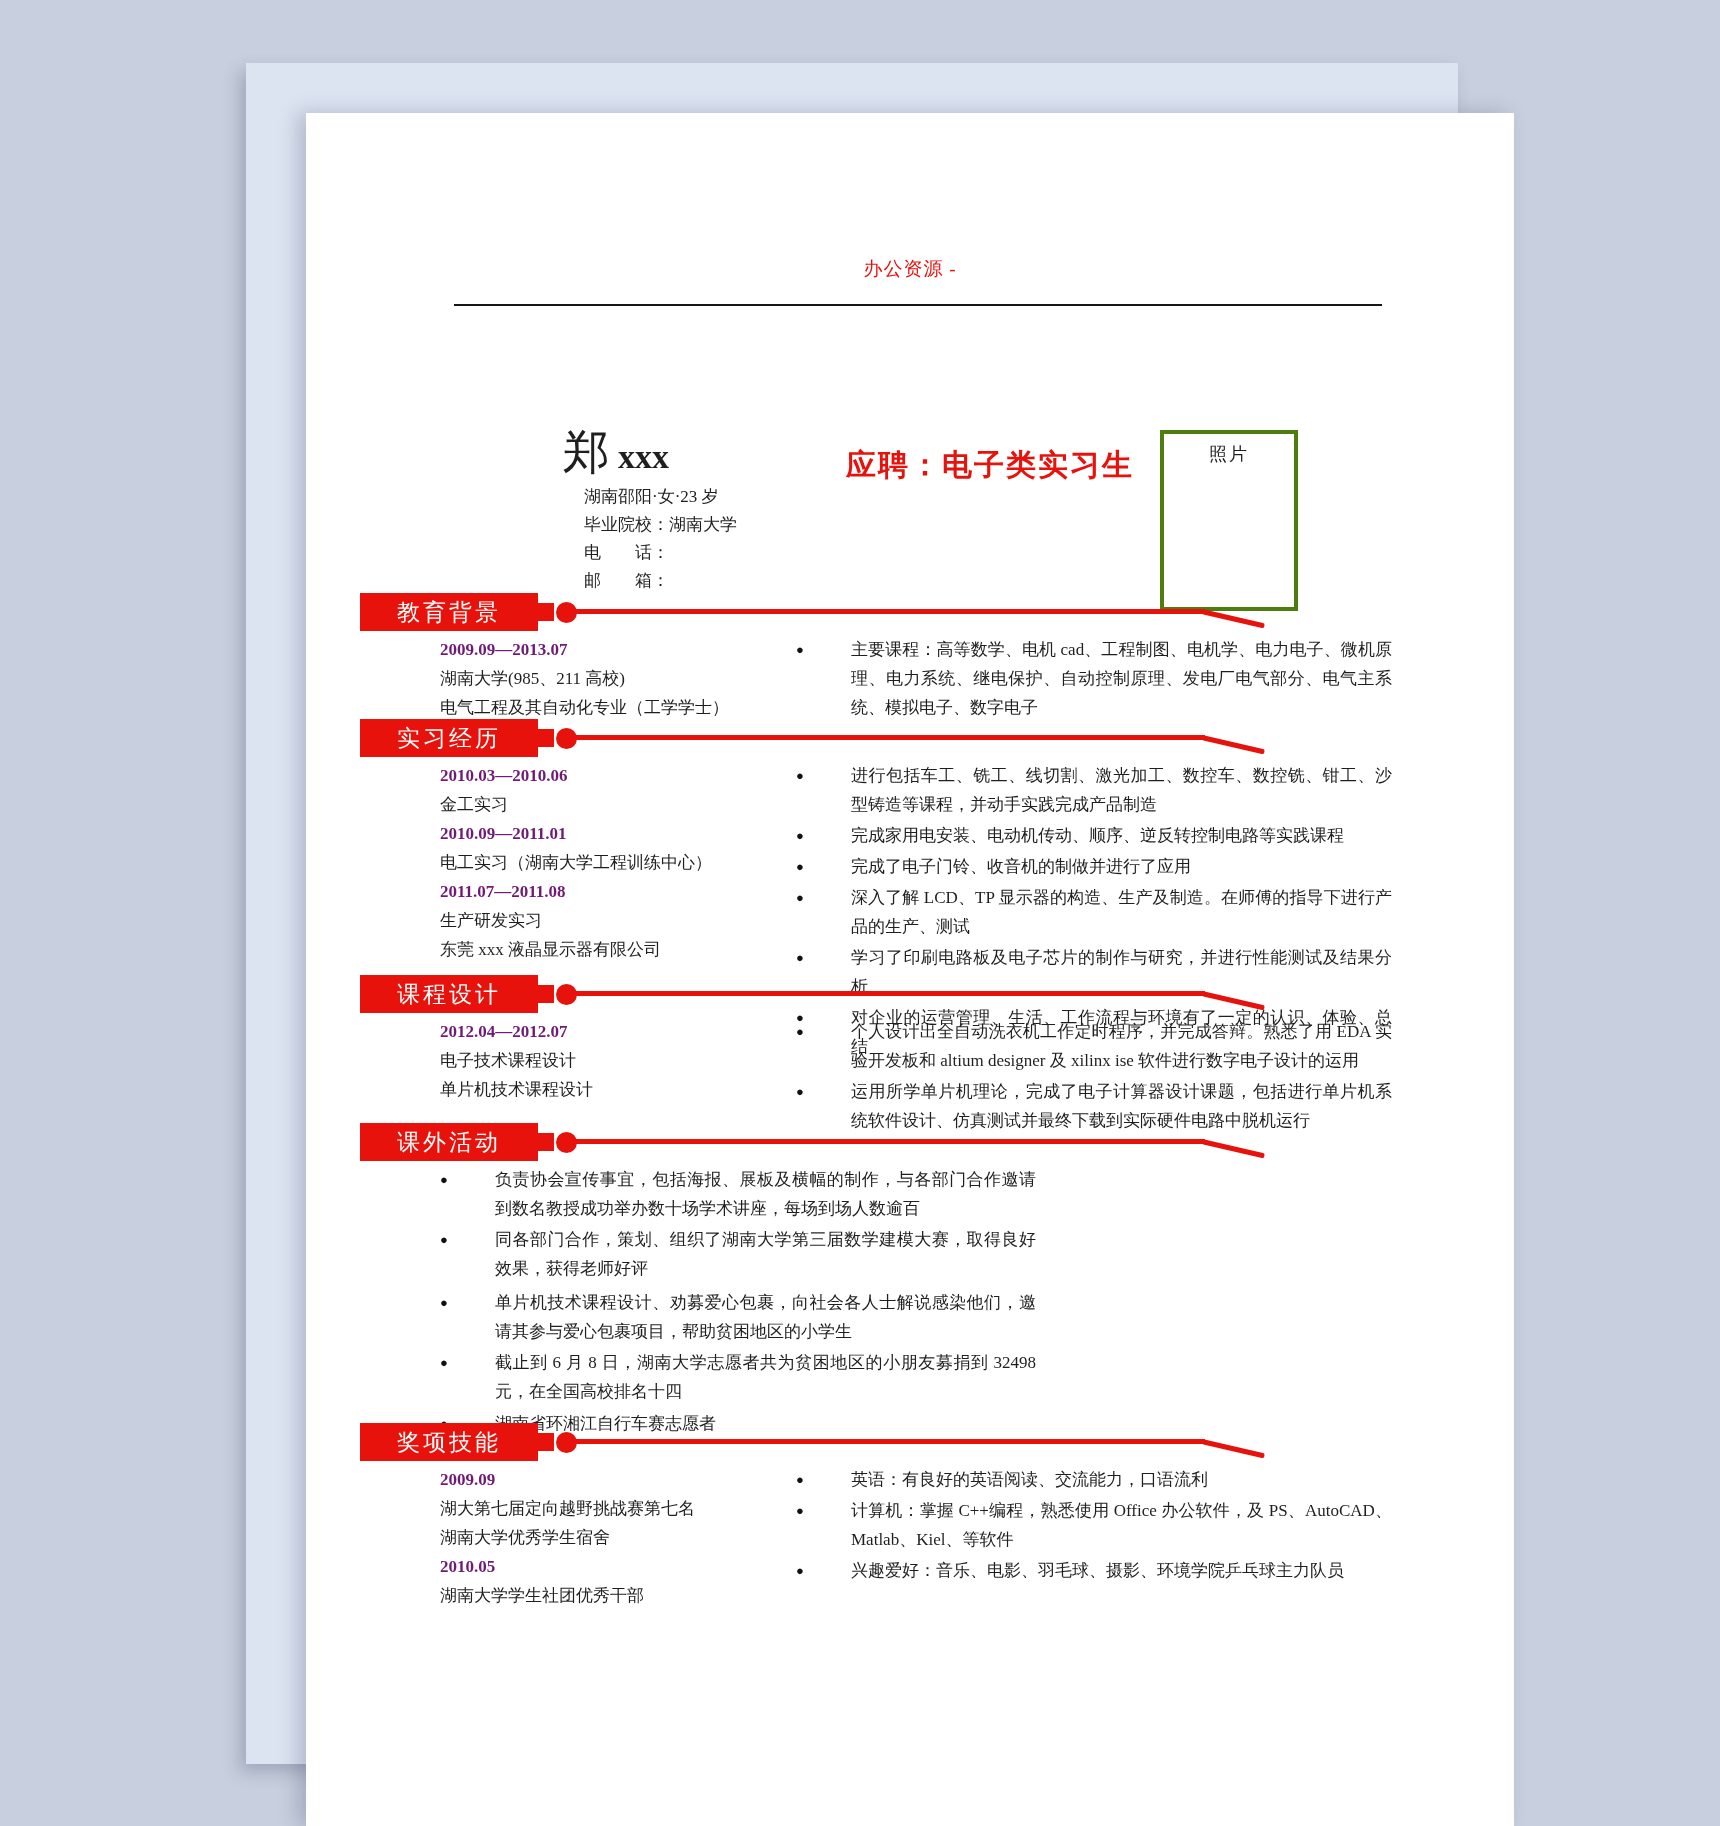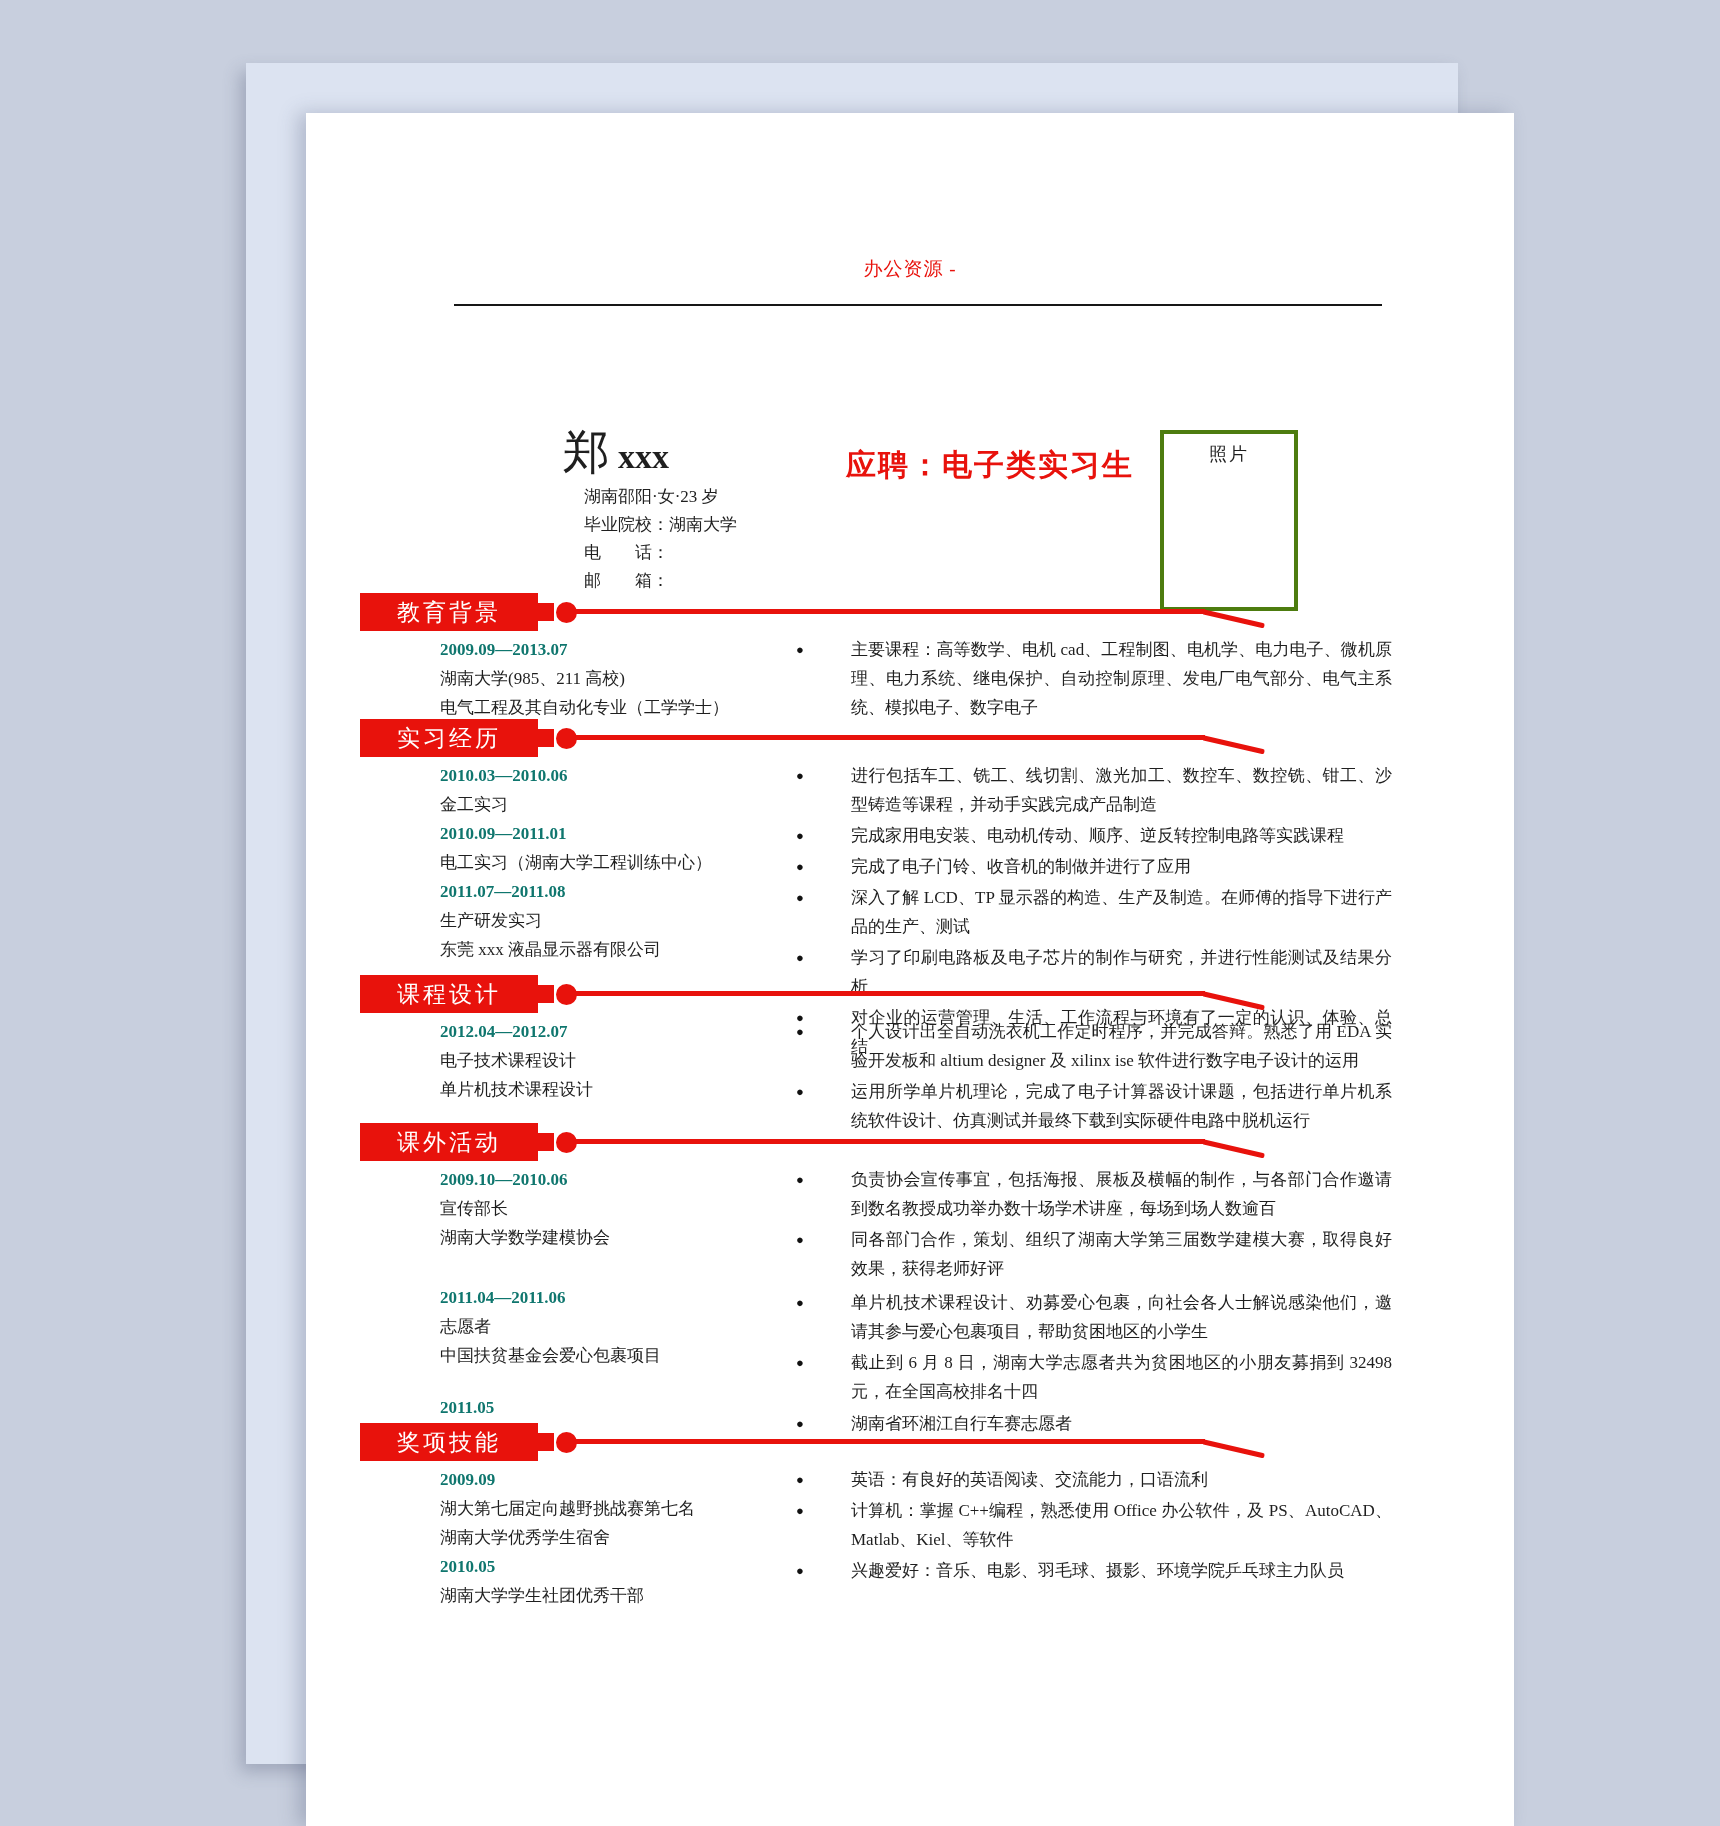--- a/index.html
+++ b/index.html
@@ -47,21 +47,21 @@
   .dot{position:absolute;left:196px;top:9px;width:21px;height:21px;border-radius:50%;background:#e8120c;}
   .hline{position:absolute;left:210px;top:16px;width:635px;height:5px;background:#e8120c;}
   .diag{
     position:absolute;left:842px;top:16px;width:64px;height:5px;background:#e8120c;
     transform:rotate(13deg);transform-origin:left center;border-radius:2px;
   }
   .sec-body{display:flex;margin-top:4px;padding-left:134px;}
   .col-left{width:356px;flex-shrink:0;font-size:17px;line-height:29px;}
   .col-right{width:596px;flex-shrink:0;}
   .left-line{white-space:nowrap;}
-  .left-line.date{color:#0f766e;font-weight:bold;}
+  .left-line.date{color:#701a75;font-weight:bold;}
   .gap-a{margin-top:31px;}
   .gap-b{margin-top:23px;}
   .bullet{display:flex;margin-bottom:2px;}
   .b-dot{width:13px;margin-right:42px;font-size:13px;line-height:29px;color:#111;flex-shrink:0;}
   .b-txt{flex:1;font-size:17px;line-height:29px;text-align:justify;}
 </style>
 </head>
 <body>
 
 <div class="stage">
@@ -196,29 +196,20 @@
       <div class="sec-head">
         <div class="badge">
             <span>课外活动</span>
           </div>
         <div class="tab"></div>
         <div class="dot"></div>
         <div class="hline"></div>
         <div class="diag"></div>
       </div>
       <div class="sec-body">
-        <div class="col-left">
-          <div class="left-line date">2009.10—2010.06</div>
-          <div class="left-line">宣传部长</div>
-          <div class="left-line">湖南大学数学建模协会</div>
-          <div class="left-line date gap-a">2011.04—2011.06</div>
-          <div class="left-line">志愿者</div>
-          <div class="left-line">中国扶贫基金会爱心包裹项目</div>
-          <div class="left-line date gap-b">2011.05</div>
-        </div>
         <div class="col-right">
           <div class="bullet">
             <span class="b-dot">●</span>
             <div class="b-txt">负责协会宣传事宜，包括海报、展板及横幅的制作，与各部门合作邀请到数名教授成功举办数十场学术讲座，每场到场人数逾百</div>
           </div>
           <div class="bullet">
             <span class="b-dot">●</span>
             <div class="b-txt">同各部门合作，策划、组织了湖南大学第三届数学建模大赛，取得良好效果，获得老师好评</div>
           </div>
           <div class="bullet" style="margin-top:5px">

